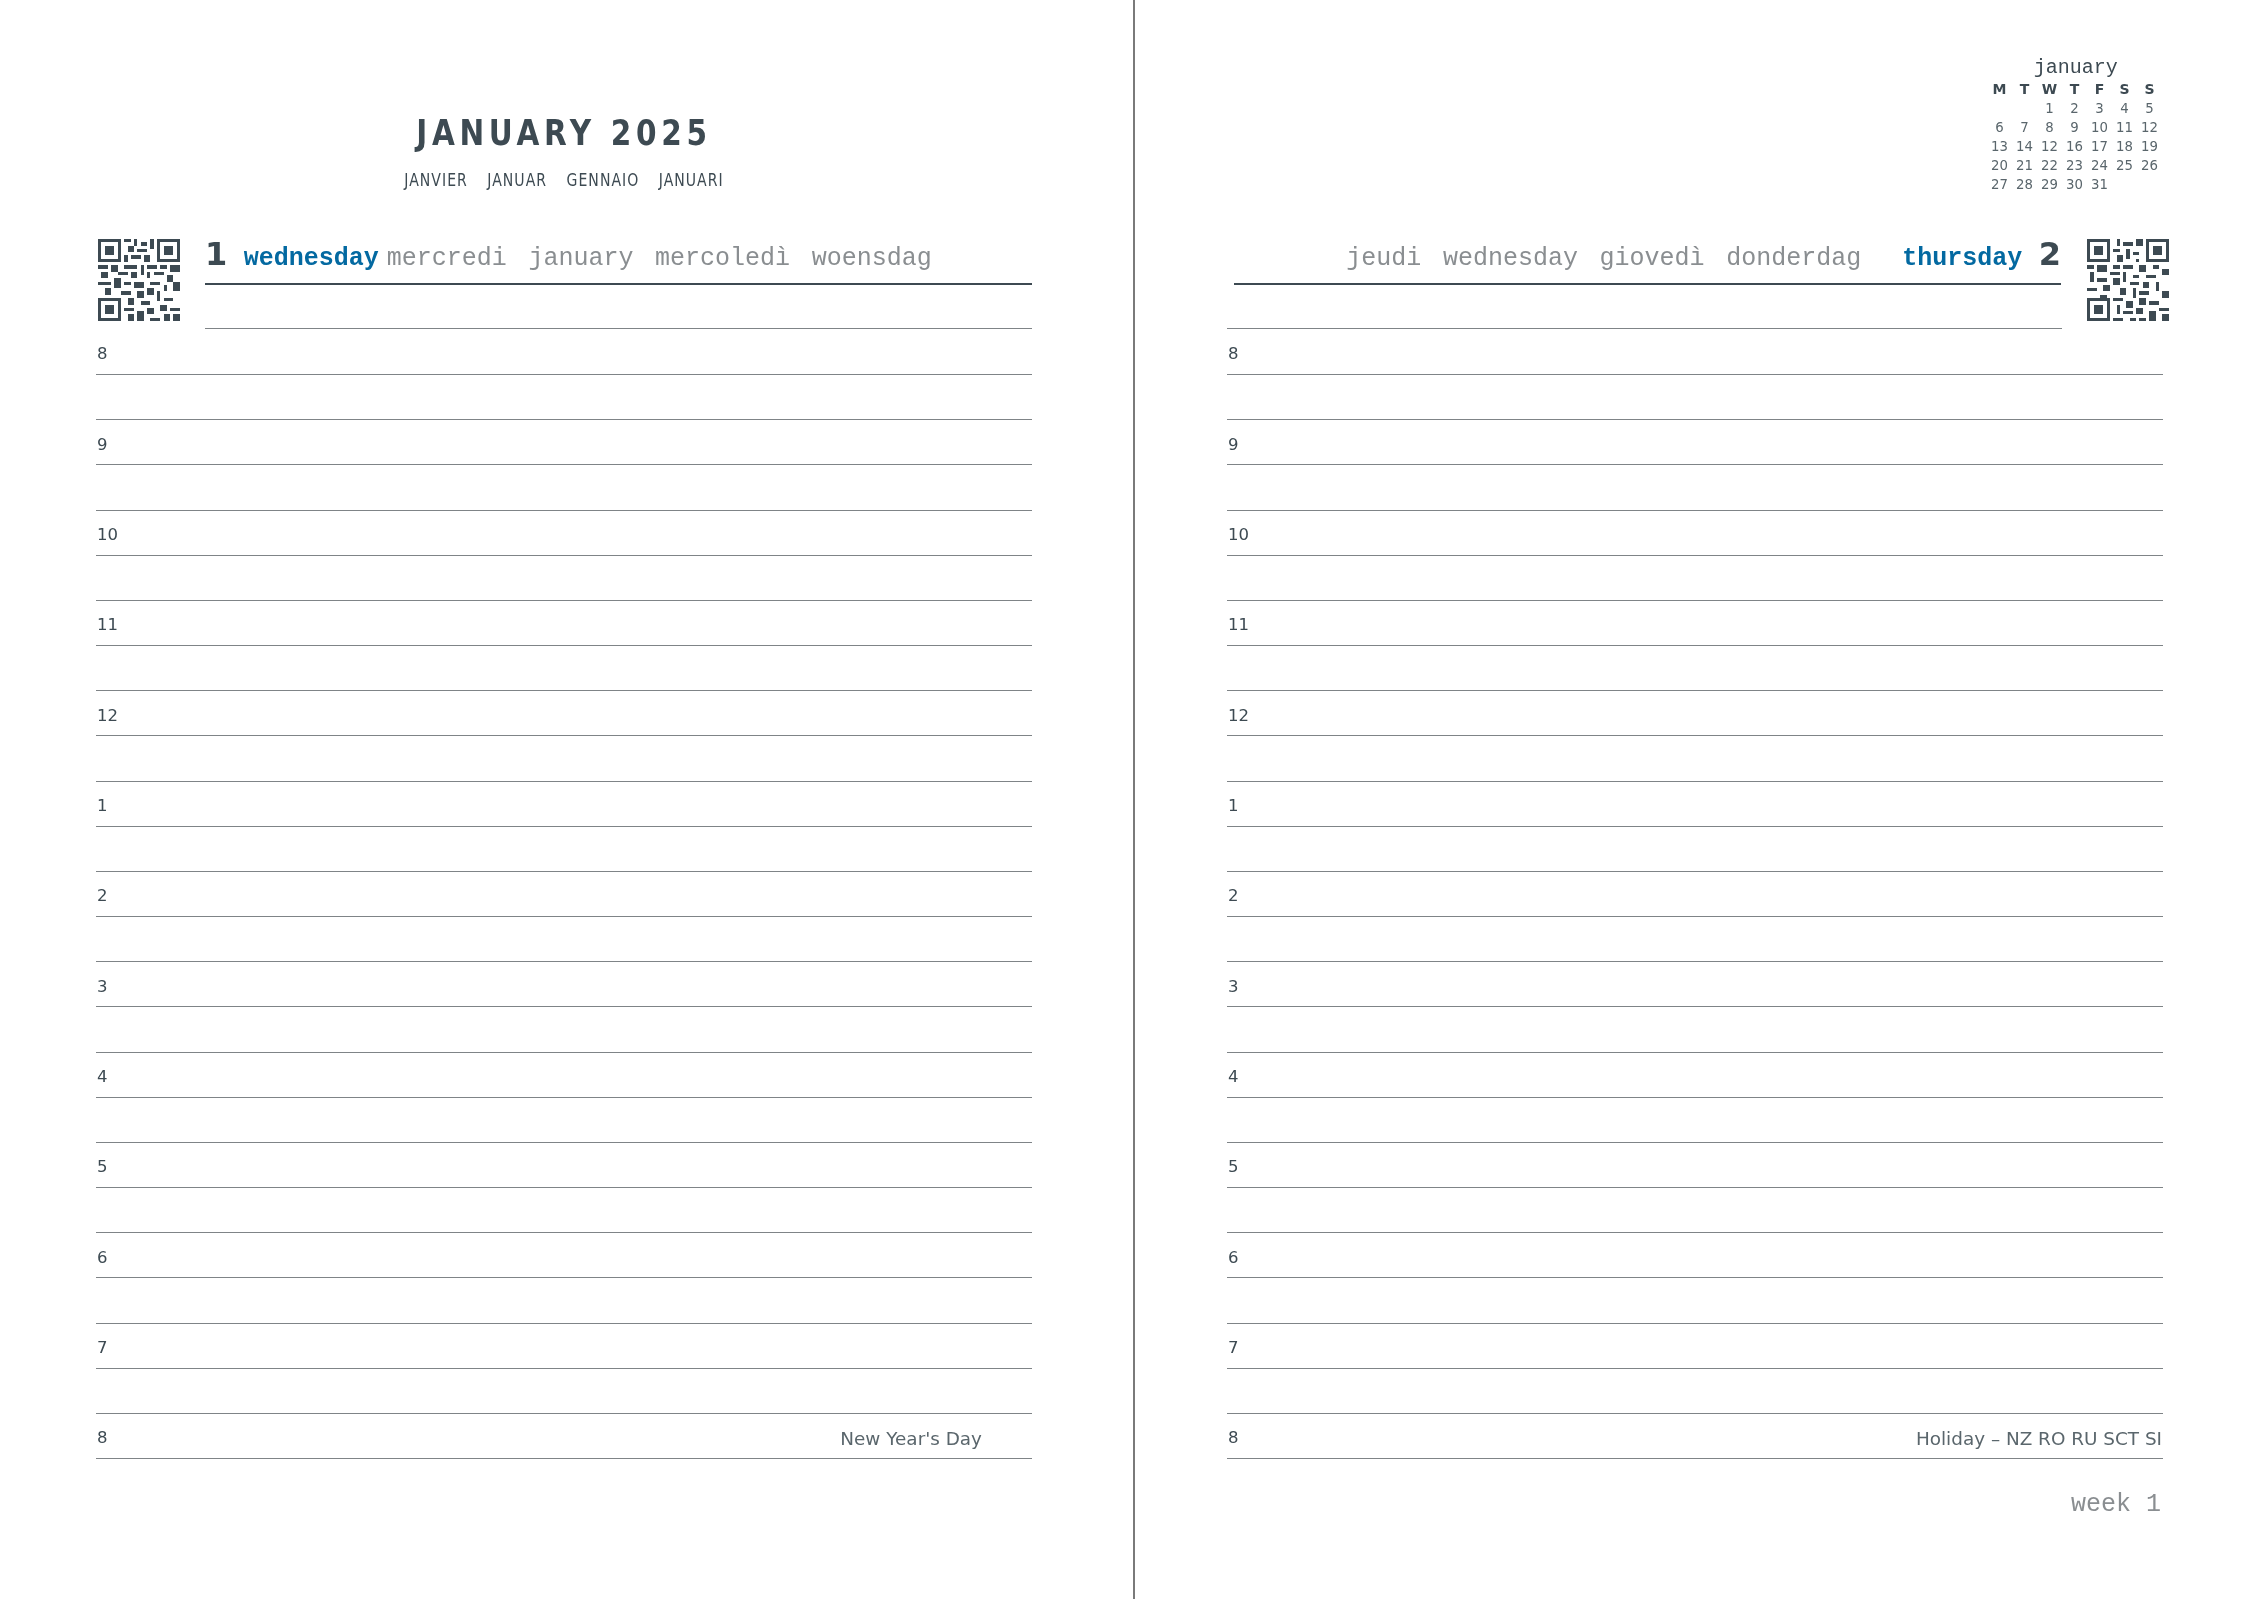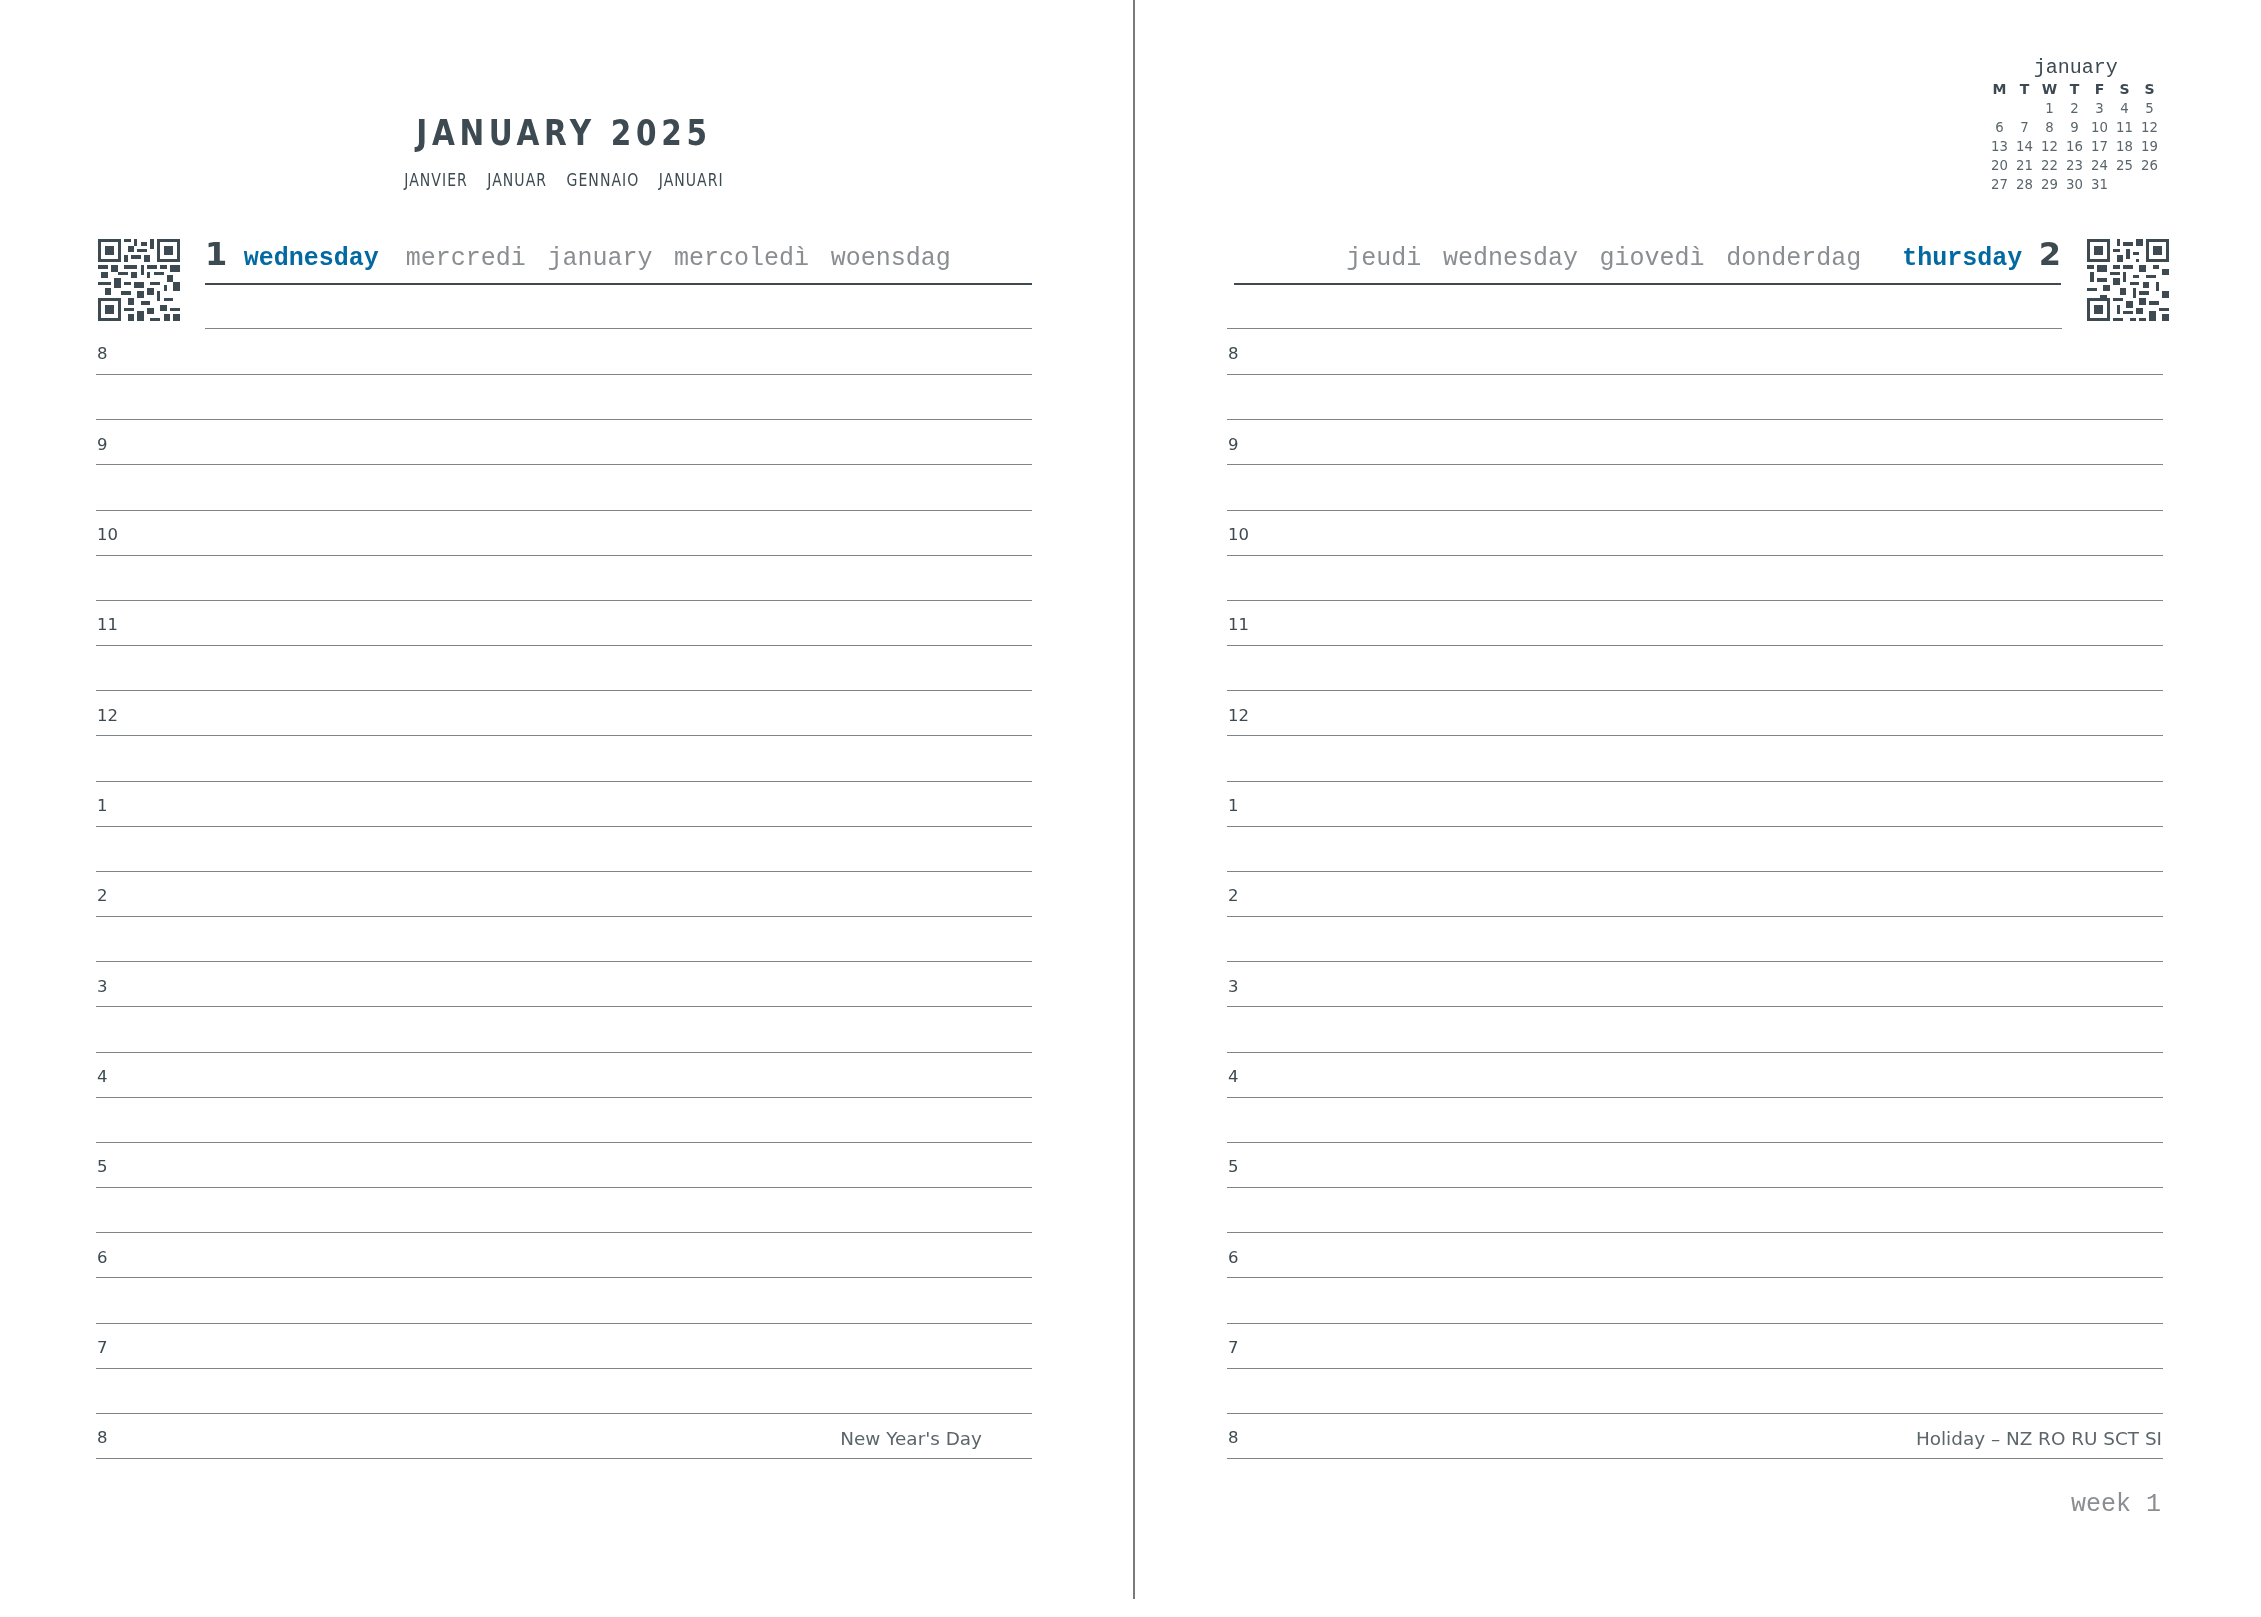--- a/index.html
+++ b/index.html
@@ -67,21 +67,21 @@
         <path d="M18 0h7v7h-7zM19 1v5h5V1zM20 2h3v3h-3z" fill-rule="evenodd"></path>
         <path d="M0 18h7v7H0zM1 19v5h5v-5zM2 20h3v3H2z" fill-rule="evenodd"></path>
         <path d="M8 0h2v1H8zM11 0h1v2h-1zM13 1h2v1h-2zM16 0h1v3h-1zM9 2h2v2H9zM12 3h3v1h-3zM8 5h1v2H8zM10 5h3v1h-3zM14 5h2v2h-2zM0 8h3v1H0zM4 8h2v2H4zM8 8h4v1H8zM13 8h1v3h-1zM15 8h3v1h-3zM19 8h2v1h-2zM22 8h3v2h-3zM1 10h2v2H1zM6 10h3v1H6zM10 10h2v2h-2zM15 10h1v2h-1zM17 10h3v1h-3zM21 11h2v2h-2zM0 13h4v1H0zM5 12h2v3H5zM8 13h2v1H8zM11 13h3v2h-3zM16 13h3v1h-3zM20 14h1v2h-1zM23 13h2v3h-2zM2 15h2v2H2zM7 16h3v1H7zM12 16h2v2h-2zM15 15h2v2h-2zM18 16h1v3h-1zM9 18h2v2H9zM13 19h3v1h-3zM20 18h3v1h-3zM8 21h3v1H8zM12 22h2v3h-2zM15 21h2v2h-2zM19 20h2v2h-2zM22 21h3v1h-3zM9 23h2v2H9zM16 24h3v1h-3zM20 23h2v2h-2zM23 23h2v2h-2z"></path>
       </g>
     </svg>
   </div>
 
   <div class="abs day-head" style="left:205px;">
     <span class="day-num">1</span>
     <span class="day-en" style="margin-left:16.5px;">wednesday</span>
-    <span class="day-other" style="margin-left:27px;">mercredi</span>
+    <span class="day-other" style="margin-left:8px;">mercredi</span>
     <span class="day-other" style="margin-left:21.6px;">january</span>
     <span class="day-other" style="margin-left:21.6px;">mercoledì</span>
     <span class="day-other" style="margin-left:21.6px;">woensdag</span>
   </div>
 
   <div class="abs rule dark" style="left:205px; width:827px; top:283px;"></div>
   <div class="abs rule" style="left:205px; width:827px; top:328px;"></div>
 
   <div id="left-hours">
       <div class="abs hour" style="left: 97px; top: 344px;">8</div>

